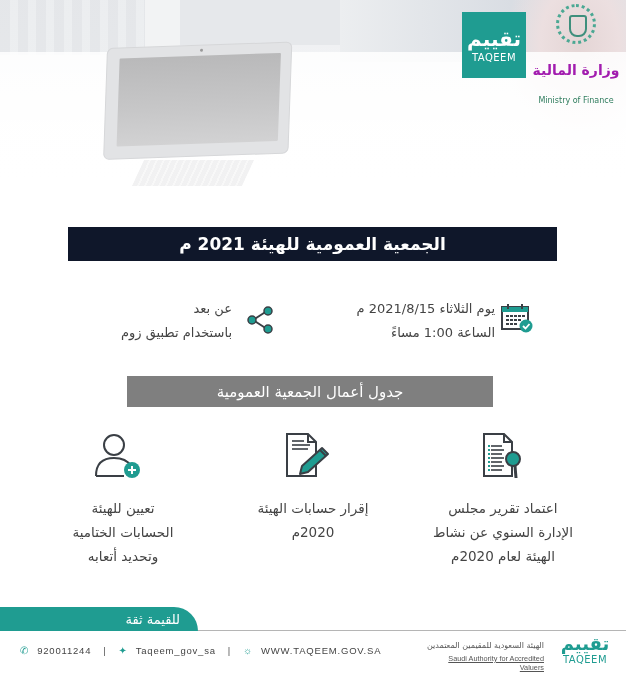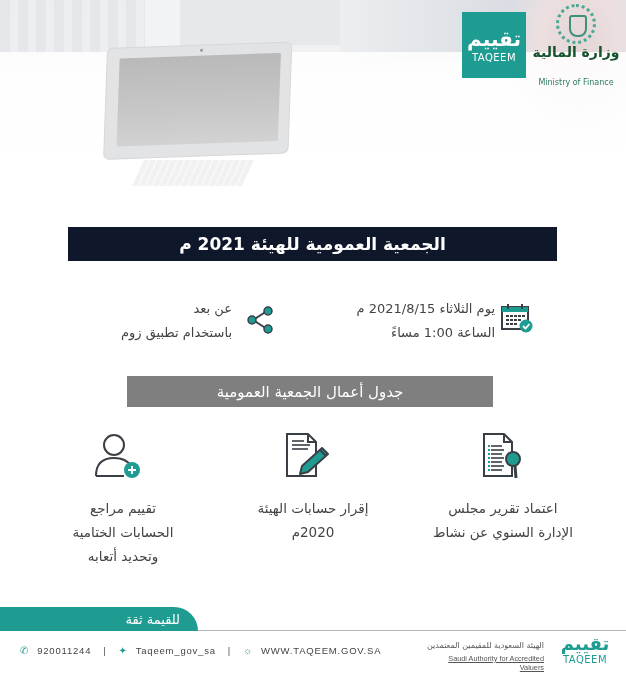--- a/index.html
+++ b/index.html
@@ -35,21 +35,21 @@
   .logo-taqeem { position: absolute; left: 462px; top: 12px; width: 64px; height: 66px;
     background: #1f9c91; color: #fff; display: flex; flex-direction: column; align-items: center; justify-content: center; }
   .logo-taqeem .ar { font-size: 20px; line-height: 22px; font-weight: bold; }
   .logo-taqeem .en { font-size: 10px; letter-spacing: .5px; margin-top: 2px; }
 
   .logo-mof { position: absolute; left: 528px; top: 4px; width: 96px; height: 82px; text-align: center; }
   .logo-mof .emblem { width: 40px; height: 40px; margin: 0 auto; border-radius: 50%;
     border: 3px dotted #4aa893; position: relative; }
   .logo-mof .emblem::after { content: ""; position: absolute; left: 10px; top: 8px; width: 14px; height: 18px;
     border: 2px solid #3e8f7c; border-radius: 3px 3px 8px 8px; }
-  .logo-mof .ar { font-size: 14px; color: #14532d; font-weight: bold; margin-top: 0; direction: rtl; }
+  .logo-mof .ar { font-size: 14px; color: #a21caf; font-weight: bold; margin-top: 18px; direction: rtl; }
   .logo-mof .en { font-size: 8px; color: #2e7c5d; margin-top: 18px; }
 
   .title-bar { position: absolute; left: 68px; top: 227px; width: 489px; height: 34px;
     background: #0f172a; color: #fff; display: flex; align-items: center; justify-content: center;
     font-size: 17px; font-weight: bold; direction: rtl; }
 
   .info { position: absolute; direction: rtl; font-size: 13px; color: #444; line-height: 24px; text-align: right; }
   .info-date { left: 330px; top: 297px; width: 165px; }
   .info-remote { left: 80px; top: 297px; width: 152px; }
   .icon-cal { position: absolute; left: 500px; top: 303px; }
@@ -170,20 +170,21 @@
       <rect x="8" y="29" width="2" height="2"></rect>
       <rect x="8" y="33" width="2" height="2"></rect>
       <rect x="8" y="37" width="2" height="2"></rect>
     </g>
   <circle cx="33" cy="27" r="7" fill="#1f9c91" stroke="#3a3f45" stroke-width="2"></circle>
   <line x1="35" y1="34" x2="36" y2="46" stroke="#3a3f45" stroke-width="3"></line>
 </svg>
 <div class="agenda-text" style="left:418px;top:496px;">
   <div>اعتماد تقرير مجلس</div>
   <div>الإدارة السنوي عن نشاط</div>
+  <div>الهيئة لعام 2020م</div>
 </div>
 
 <svg class="agenda-icon" style="left:284px;top:432px;" width="46" height="46" viewBox="0 0 46 46">
   <path d="M3 2 H24 L32 10 V44 H3 Z" fill="#fff" stroke="#3a3f45" stroke-width="2"></path>
   <path d="M24 2 V10 H32" fill="none" stroke="#3a3f45" stroke-width="2"></path>
   <g stroke="#3a3f45" stroke-width="1.6">
     <line x1="8" y1="9" x2="20" y2="9"></line>
       <line x1="8" y1="13" x2="26" y2="13"></line>
       <line x1="8" y1="17" x2="24" y2="17"></line>
   </g>
@@ -197,21 +198,21 @@
 
 <svg class="agenda-icon" style="left:94px;top:432px;" width="50" height="48" viewBox="0 0 50 48">
   <circle cx="20" cy="13" r="10" fill="#fff" stroke="#3a3f45" stroke-width="2"></circle>
   <path d="M2 44 C2 30 10 26 20 26 C28 26 34 29 37 34" fill="none" stroke="#3a3f45" stroke-width="2"></path>
   <line x1="2" y1="44" x2="30" y2="44" stroke="#3a3f45" stroke-width="2"></line>
   <circle cx="38" cy="38" r="8" fill="#1f9c91"></circle>
   <line x1="34" y1="38" x2="42" y2="38" stroke="#fff" stroke-width="2"></line>
   <line x1="38" y1="34" x2="38" y2="42" stroke="#fff" stroke-width="2"></line>
 </svg>
 <div class="agenda-text" style="left:38px;top:496px;">
-  <div>تقييم مراجع</div>
+  <div>تعيين للهيئة</div>
   <div>الحسابات الختامية</div>
   <div>وتحديد أتعابه</div>
 </div>
 
 <div class="slogan">للقيمة ثقة</div>
 <div class="rule"></div>
 
 <div class="contacts">
   <span class="ic">✆</span>
   <span>920011244</span>

